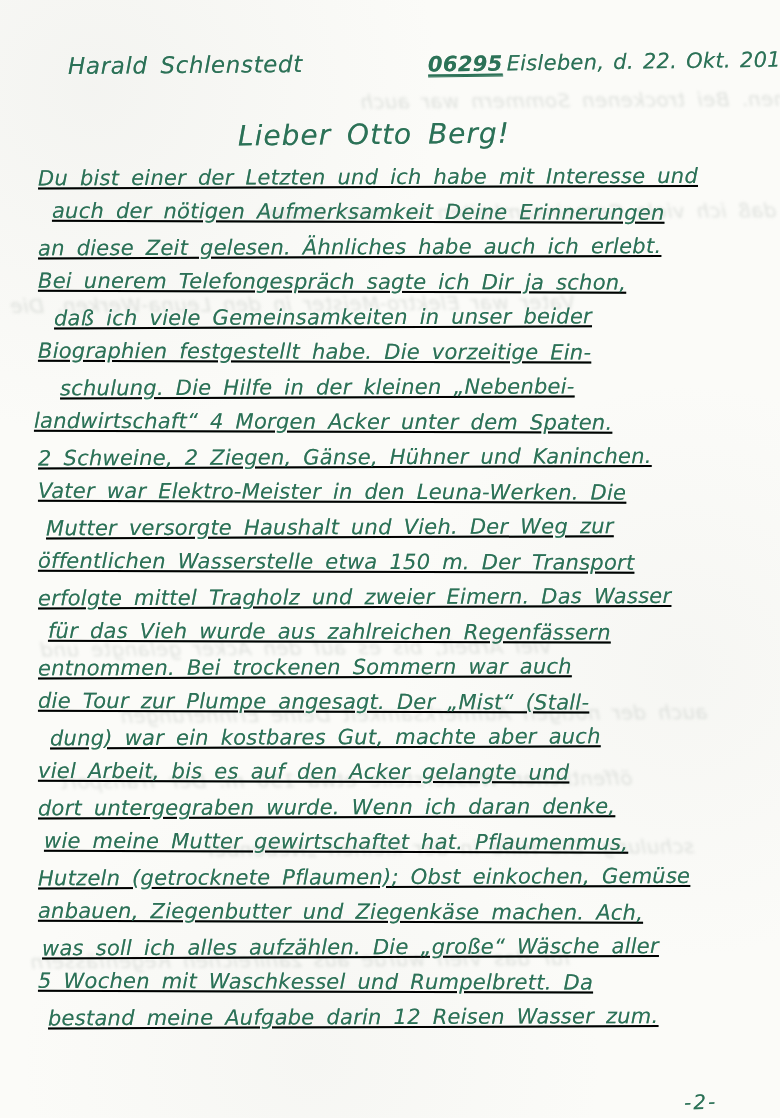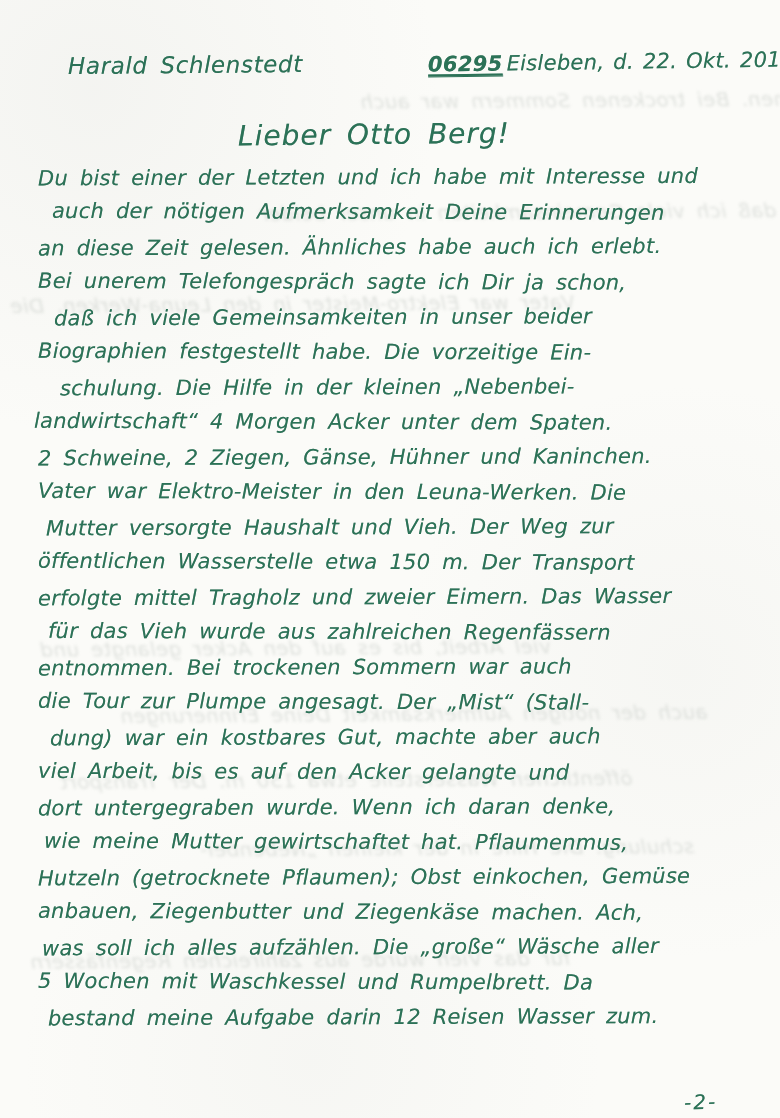--- a/index.html
+++ b/index.html
@@ -46,21 +46,21 @@
     font-weight:bold;
   }
   
   .salutation{
     position:absolute; left:238px; top:118px;
     font-size:28px; letter-spacing:1px; word-spacing:6px;
     transform:rotate(-.6deg);
   }
   
   .body-lines{
-    position:absolute; left:38px; top:160px; width:740px;
+    position:absolute; left:38px; top:160px; width:740px;text-decoration:underline;
   }
   .line{
     font-size:21px;
     line-height:35px;
     letter-spacing:.25px;
     word-spacing:5px;
     color:var(--ink);
     font-style:italic;
     text-shadow:0 0 .5px rgba(31,92,69,.5);
     white-space:nowrap;

